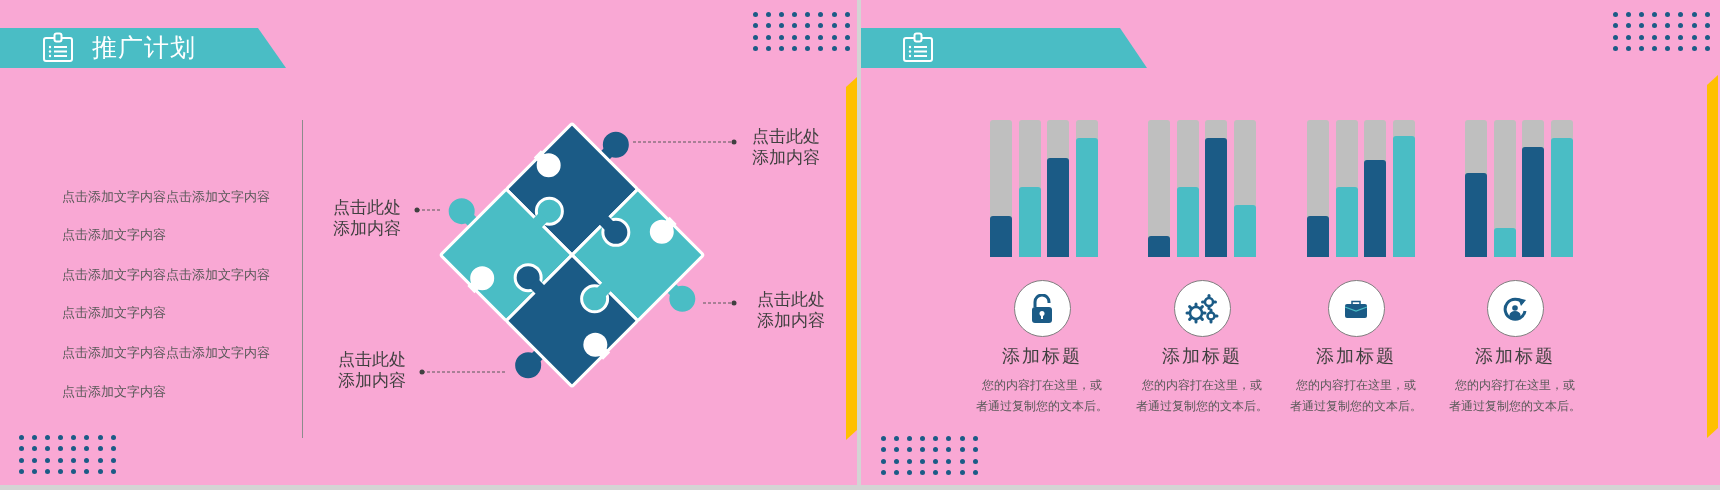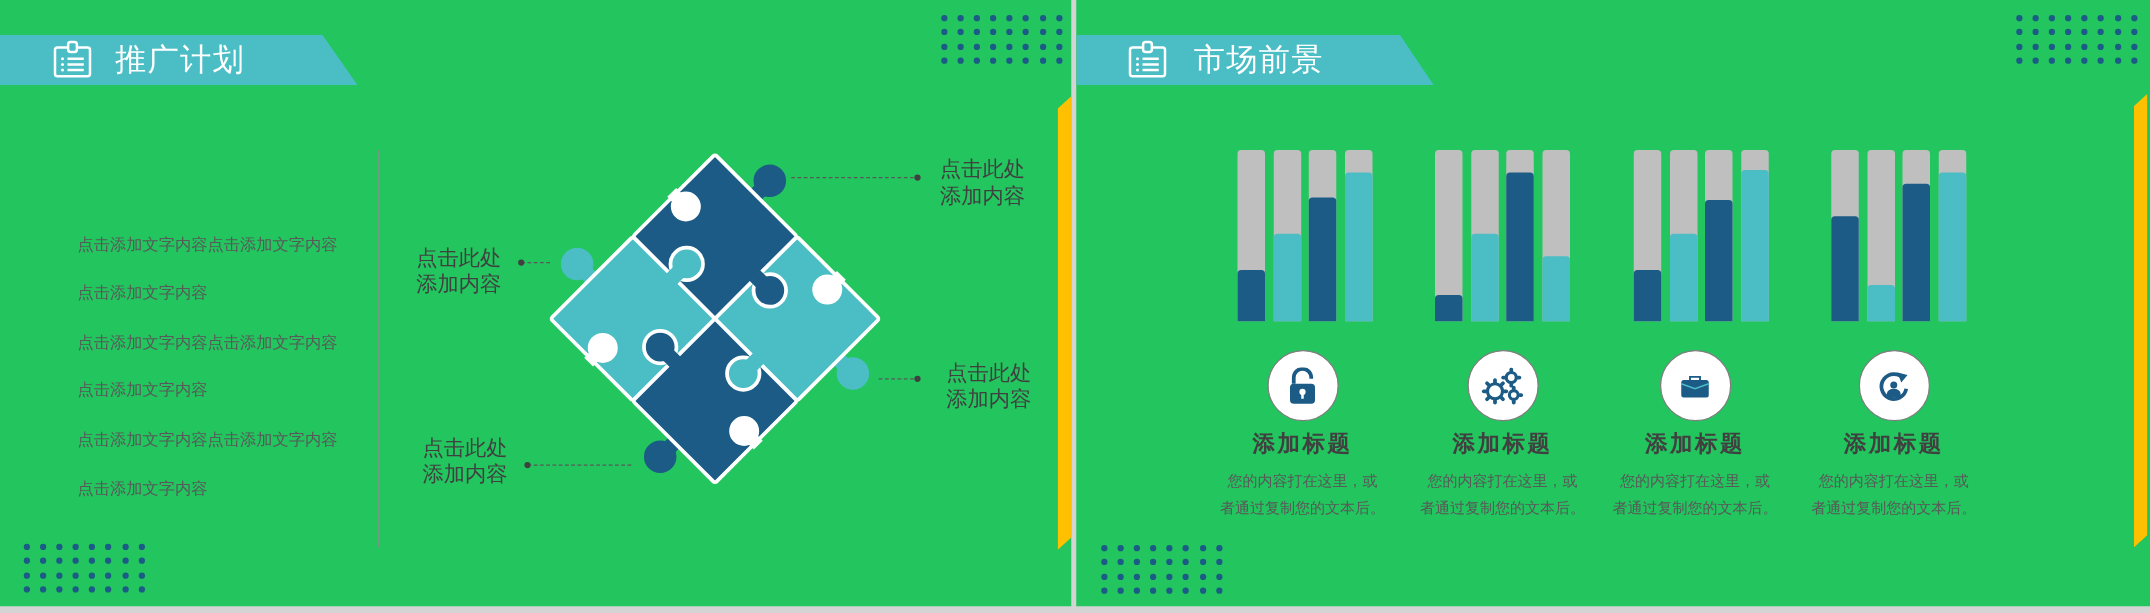--- a/index.html
+++ b/index.html
@@ -1,38 +1,38 @@
 <!DOCTYPE html>
 <html><head>
 <meta charset="utf-8">
 <style>
   html,body{margin:0;padding:0;}
   body{width:1720px;height:490px;background:#d4d4d4;position:relative;overflow:hidden;font-family:"DejaVu Sans","Liberation Sans",sans-serif;}
-  .slide{position:absolute;top:0;height:485px;background:#22c55e;overflow:hidden;}
+  .slide{position:absolute;top:0;height:485px;background:#f9a8d4;overflow:hidden;}
   #slide1{left:0;width:857px;}
   #slide2{left:861px;width:859px;}
   .header-bar{position:absolute;top:28px;height:40px;background:#4ABDC5;}
   #slide1 .header-bar{left:0;width:286px;clip-path:polygon(0 0,258px 0,286px 100%,0 100%);}
   #slide2 .header-bar{left:0;width:286px;clip-path:polygon(0 0,259px 0,286px 100%,0 100%);}
   .header-icon{position:absolute;top:4px;left:42px;width:32px;height:31px;}
   #slide2 .header-icon{left:41px;}
   .header-title{position:absolute;top:3px;left:92px;color:#fff;font-size:25px;line-height:34px;letter-spacing:1px;white-space:nowrap;}
   .dots{position:absolute;display:grid;grid-template-columns:repeat(8,5px);grid-template-rows:repeat(4,5px);column-gap:8.1px;row-gap:6.3px;}
   .dots span{width:5px;height:5px;border-radius:50%;background:#1B5B86;display:block;}
   .yellow-strip{position:absolute;top:77px;width:11px;height:363px;background:#FFC000;clip-path:polygon(0 10px,100% 0,100% 353px,0 100%);}
   .list{position:absolute;left:62px;top:188px;}
   .list-item{position:absolute;left:0;font-size:13px;color:#595959;white-space:nowrap;line-height:18px;}
   .vline{position:absolute;left:302px;top:120px;width:1px;height:318px;background:#8c8c8c;}
   .label{position:absolute;font-size:17px;line-height:21px;color:#404040;white-space:nowrap;text-align:right;}
   .chart{position:absolute;top:120px;height:137px;display:flex;gap:6.3px;}
   .bar{position:relative;width:22.3px;height:137px;background:#BFBFBF;border-radius:3px 3px 0 0;}
   .bar-fill{position:absolute;left:0;bottom:0;width:100%;border-radius:3px 3px 0 0;}
   .card{position:absolute;top:280px;width:160px;text-align:center;}
   .card-circle{width:55px;height:55px;border:1px solid #7f7f7f;border-radius:50%;margin:0 auto;display:flex;align-items:center;justify-content:center;background:#fff;}
-  .card-title{margin-top:7px;font-size:18px;font-weight:bold;color:#404040;letter-spacing:2px;line-height:24px;}
+  .card-title{margin-top:7px;font-size:18px;font-weight:normal;color:#404040;letter-spacing:2px;line-height:24px;}
   .card-desc{margin-top:7px;font-size:12px;color:#595959;line-height:21px;white-space:nowrap;}
 </style>
 </head>
 <body>
 
 <div class="slide" id="slide1">
   <div class="header-bar">
     <svg class="header-icon" viewBox="0 0 32 31">
       <rect x="2" y="6" width="28" height="23" rx="2" fill="none" stroke="#fff" stroke-width="2"></rect>
       <rect x="12.5" y="1.5" width="7" height="8" rx="2" fill="#4ABDC5" stroke="#fff" stroke-width="2"></rect>
@@ -200,21 +200,20 @@
     <svg class="header-icon" viewBox="0 0 32 31">
       <rect x="2" y="6" width="28" height="23" rx="2" fill="none" stroke="#fff" stroke-width="2"></rect>
       <rect x="12.5" y="1.5" width="7" height="8" rx="2" fill="#4ABDC5" stroke="#fff" stroke-width="2"></rect>
       <circle cx="8" cy="15" r="1.2" fill="#fff"></circle>
         <circle cx="8" cy="19.5" r="1.2" fill="#fff"></circle>
         <circle cx="8" cy="24" r="1.2" fill="#fff"></circle>
       <line x1="12" y1="15" x2="25" y2="15" stroke="#fff" stroke-width="2"></line>
       <line x1="12" y1="19.5" x2="25" y2="19.5" stroke="#fff" stroke-width="2"></line>
       <line x1="12" y1="24" x2="25" y2="24" stroke="#fff" stroke-width="2"></line>
     </svg>
-    <div class="header-title" style="left:94px;">市场前景</div>
   </div>
 
   <div class="dots" style="left:752px;top:12px;">
       <span></span>
       <span></span>
       <span></span>
       <span></span>
       <span></span>
       <span></span>
       <span></span>

